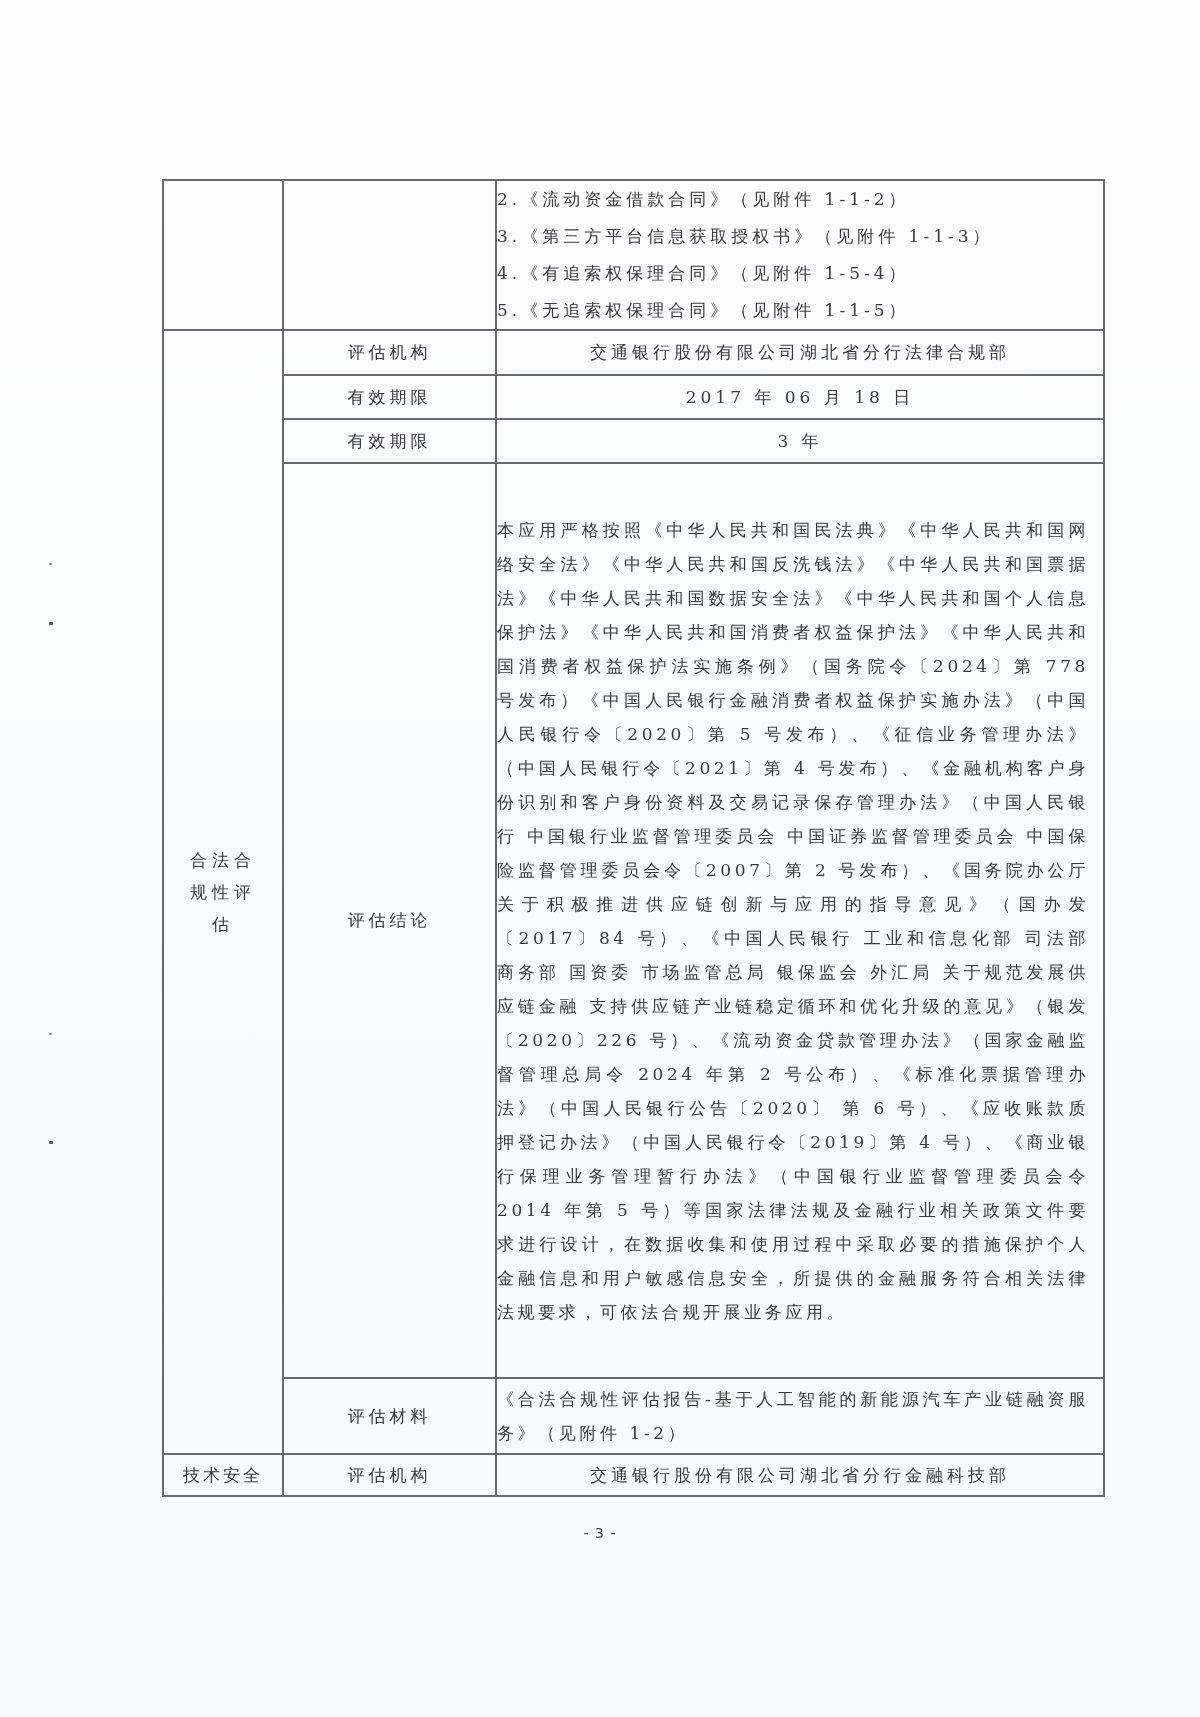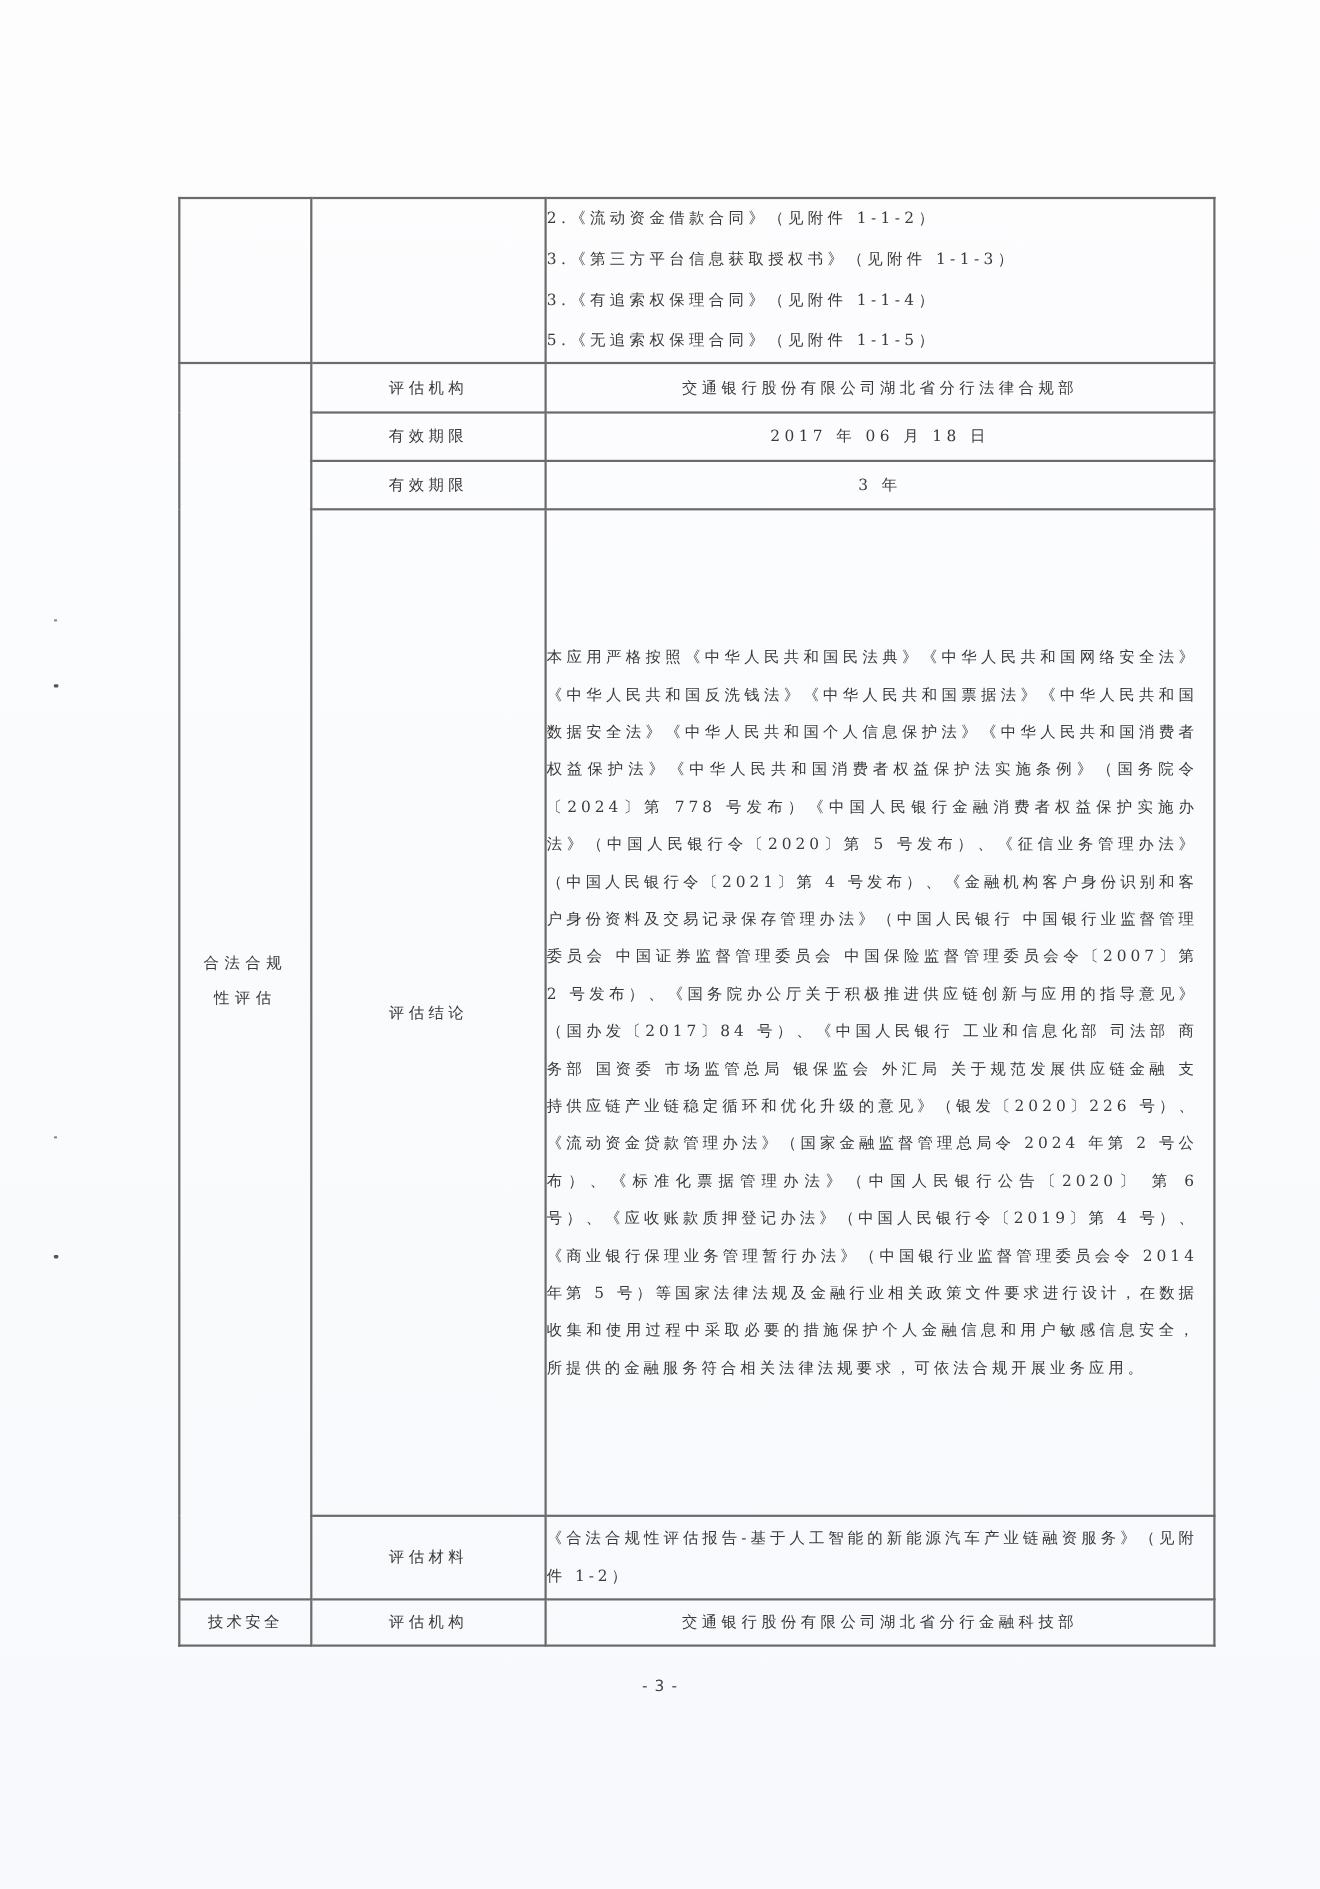--- a/index.html
+++ b/index.html
@@ -32,21 +32,21 @@
     left: 162px;
     top: 179px;
     width: 941px;
     border-collapse: collapse;
     table-layout: fixed;
   }
   table.doc td {
     border: 2px solid #6a6a6a;
     padding: 0;
     vertical-align: middle;
-    font-size: 14px;
+    font-size: 17px;
     letter-spacing: 4px;
   }
   td.c1 { text-align: center; }
   td.c2 { text-align: center; }
   td.c3 { padding: 0 8px 0 8px; }
   td.center { text-align: center; }
   .list-line {
     height: 37px;
     line-height: 37px;
     white-space: nowrap;
@@ -89,21 +89,21 @@
       <col style="width:608px">
     </colgroup>
 
     <tbody>
         <tr style="height:147px;">
       <td class="c1"></td>
       <td class="c2"></td>
       <td class="c3">
         <div class="list-line">2.《流动资金借款合同》（见附件 1-1-2）</div>
         <div class="list-line">3.《第三方平台信息获取授权书》（见附件 1-1-3）</div>
-        <div class="list-line">3.《有追索权保理合同》（见附件 1-1-4）</div>
+        <div class="list-line">4.《有追索权保理合同》（见附件 1-5-4）</div>
         <div class="list-line">5.《无追索权保理合同》（见附件 1-1-5）</div>
       </td>
     </tr>
 
     <tr style="height:45px;">
       <td class="c1" rowspan="5">
         <div class="label-multi" style="width:84px; margin:0 auto; text-align:center;">合法合规性评估</div>
       </td>
       <td class="c2">评估机构</td>
       <td class="c3 center">交通银行股份有限公司湖北省分行法律合规部</td>

